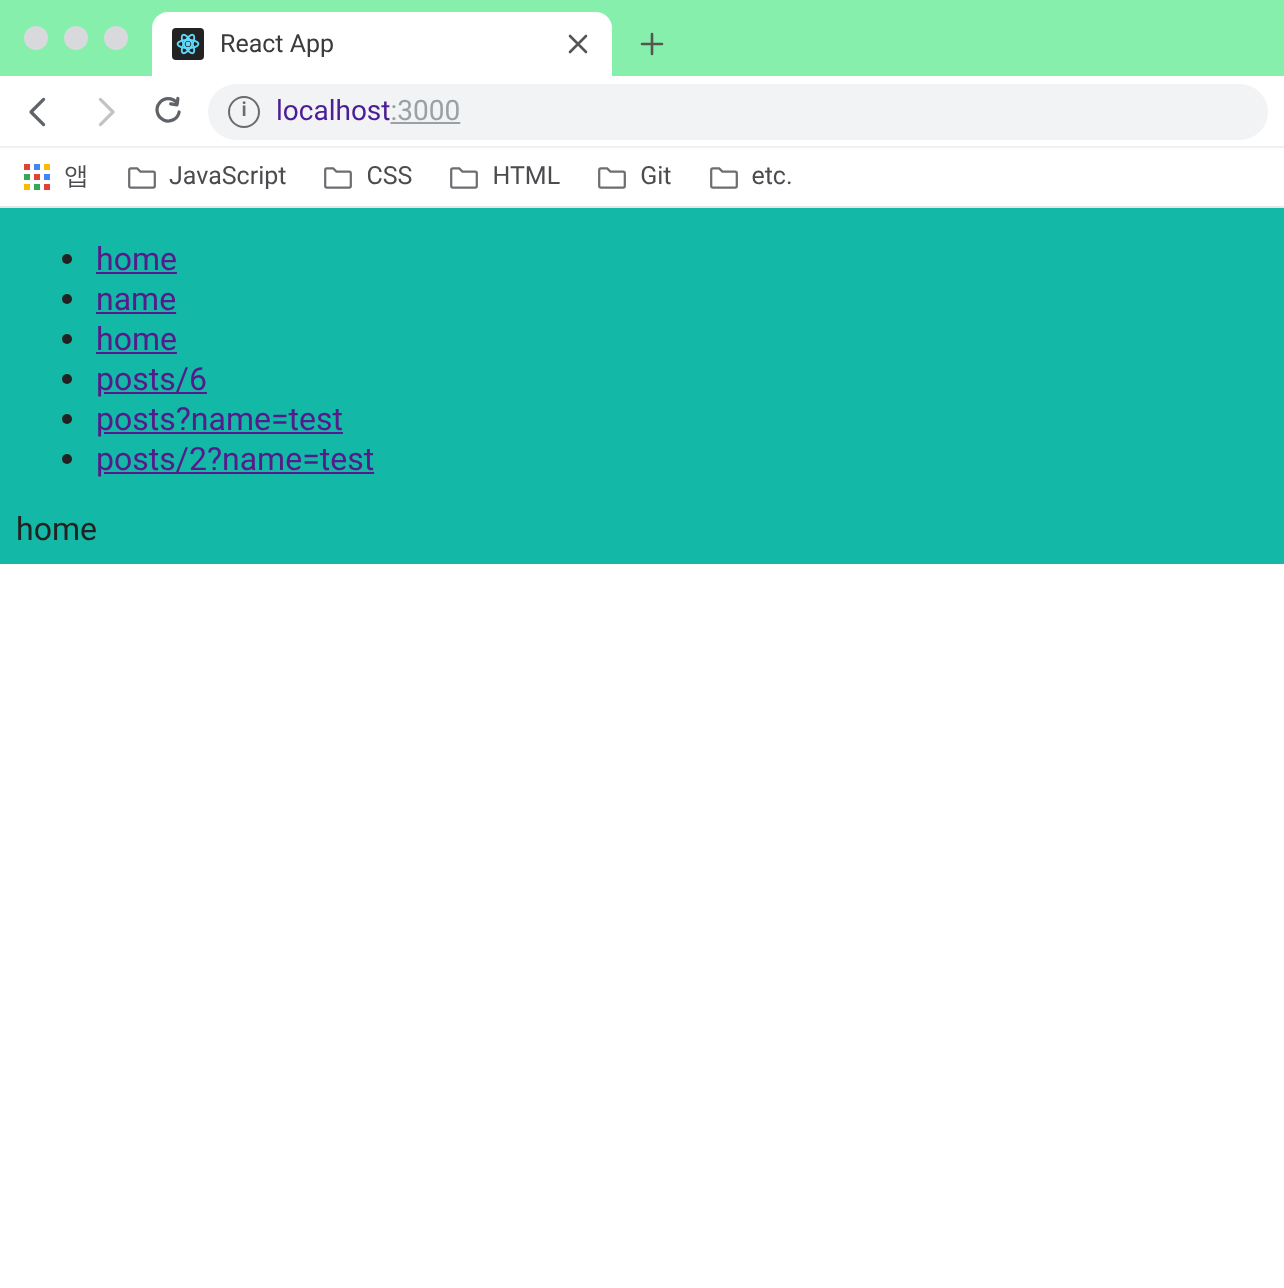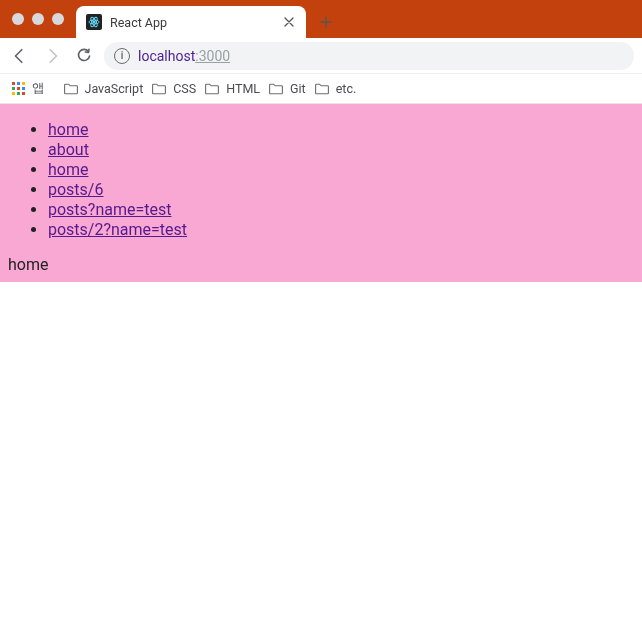--- a/index.html
+++ b/index.html
@@ -9,21 +9,21 @@
     height: 644px;
     font-family: -apple-system, BlinkMacSystemFont, "Segoe UI", Roboto, sans-serif;
     font-size: 14px;
     color: #222;
     background: #fff;
     overflow: hidden;
   }
 
   
   .chrome-top {
-    background: #c2410c;
+    background: #86efac;
     height: 38px;
     display: flex;
     align-items: flex-end;
   }
   .traffic-lights {
     display: flex;
     gap: 8px;
     padding: 0 12px;
     align-items: center;
     height: 100%;
@@ -133,21 +133,21 @@
     grid-template-rows: repeat(3, 3px);
     gap: 2px;
   }
   .apps-grid span { width:3px; height:3px; }
   .bm {
     display: flex; align-items: center; gap: 6px;
   }
 
   
   .page {
-    background: #f9a8d4;
+    background: #14b8a6;
     padding: 8px;
     font-size: 16px;
     color: #222;
   }
   .page ul {
     margin: 8px 0 16px 0;
     padding-left: 40px;
   }
   .page ul li {
     margin: 1px 0;
@@ -232,21 +232,21 @@
         <span style="background: rgb(250, 187, 5);"></span>
         <span style="background: rgb(52, 168, 83);"></span>
         <span style="background: rgb(227, 65, 51);"></span>
         <span style="background: rgb(66, 133, 244);"></span>
         <span style="background: rgb(250, 187, 5);"></span>
         <span style="background: rgb(52, 168, 83);"></span>
         <span style="background: rgb(227, 65, 51);"></span>
       </span>
     <span>앱</span>
   </div>
-  <div id="bm-list" style="display:flex;gap:8px;">
+  <div id="bm-list" style="display:flex;gap:18px;">
       <div class="bm">
         <span>
           <svg width="16" height="16" viewBox="0 0 20 20">
             <path d="M2 5 Q2 4 3 4 L7 4 L9 6 L17 6 Q18 6 18 7 L18 15 Q18 16 17 16 L3 16 Q2 16 2 15 Z" fill="none" stroke="#6d6e72" stroke-width="1.4"></path>
           </svg>
         </span>
         <span>JavaScript</span>
       </div>
       <div class="bm">
         <span>
@@ -279,20 +279,20 @@
           </svg>
         </span>
         <span>etc.</span>
       </div>
     </div>
 </div>
 
 <div class="page">
   <ul id="link-list">
       <li><a href="#">home</a></li>
-      <li><a href="#">about</a></li>
+      <li><a href="#">name</a></li>
       <li><a href="#">home</a></li>
       <li><a href="#">posts/6</a></li>
       <li><a href="#">posts?name=test</a></li>
       <li><a href="#">posts/2?name=test</a></li>
     </ul>
   <div class="route-text">home</div>
 </div>
 
 </body></html>

